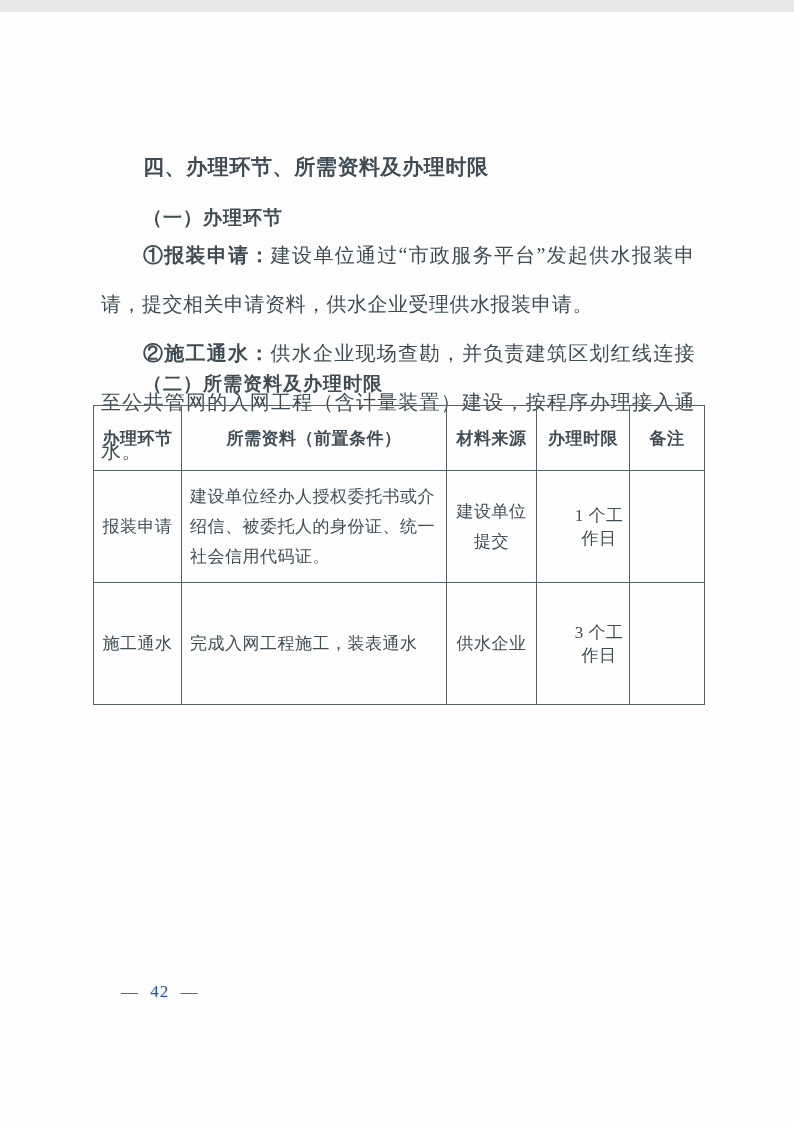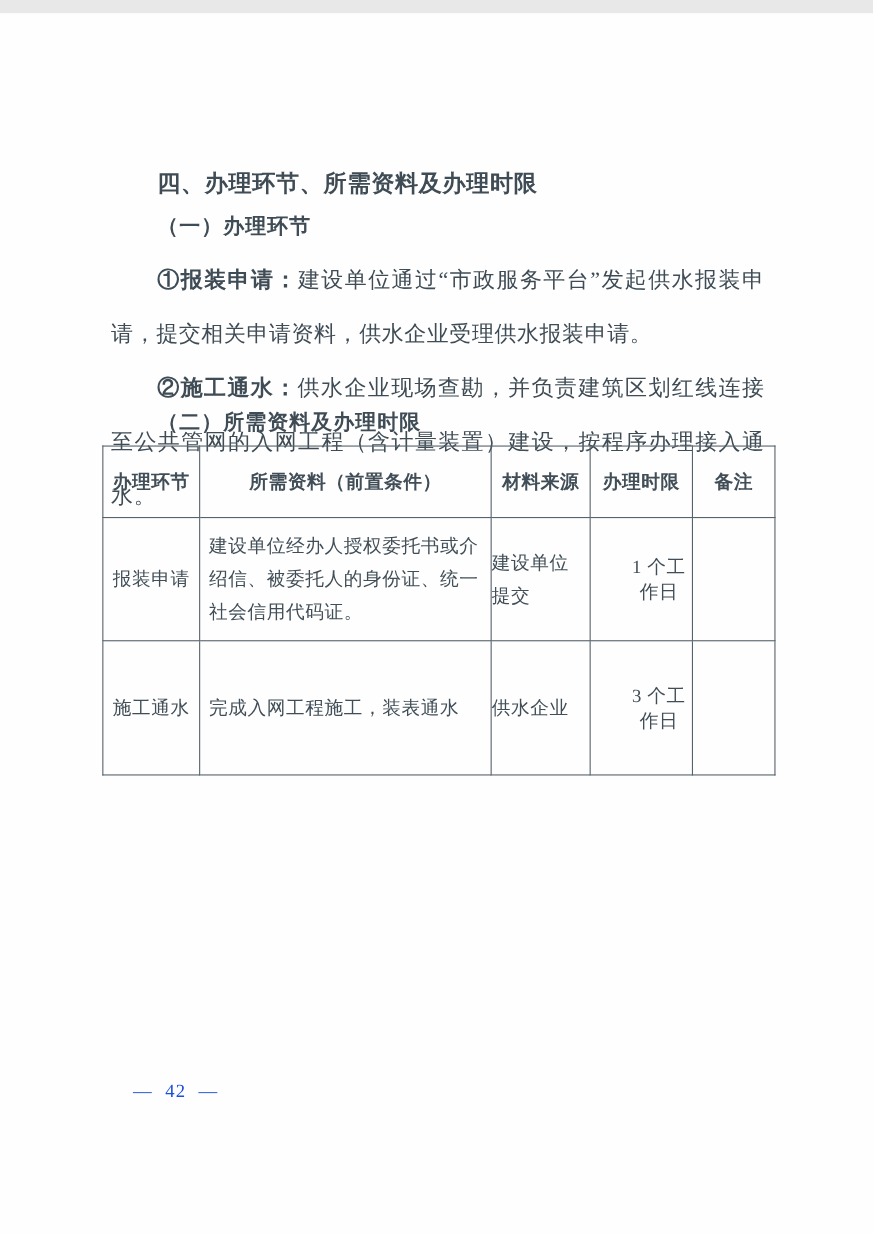--- a/index.html
+++ b/index.html
@@ -25,21 +25,21 @@
     white-space: nowrap;
   }
   .sub-heading {
     position: absolute;
     left: 143px;
     font-weight: 700;
     font-size: 19px;
     letter-spacing: 1px;
     white-space: nowrap;
   }
-  .sh1 { top: 181px; }
+  .sh1 { top: 193px; }
   .sh2 { top: 359px; }
   .body-text {
     position: absolute;
     left: 101px;
     top: 219px;
     width: 594px;
     font-size: 20px;
     line-height: 49px;
     letter-spacing: 0.5px;
     text-align: justify;
@@ -72,21 +72,21 @@
   td.cell-step {
     font-weight: 700;
     text-align: center;
   }
   td.cell-materials {
     text-align: left;
     padding: 8px 7px 8px 8px;
     line-height: 30px;
   }
   td.cell-source {
-    text-align: left;
+    text-align: center;
     white-space: pre-line;
     line-height: 30px;
   }
   td.cell-time { text-align: center; padding-left: 32px; }
   td.cell-remark { text-align: center; }
   .page-number {
     position: absolute;
     left: 121px;
     top: 970px;
     font-size: 17px;

